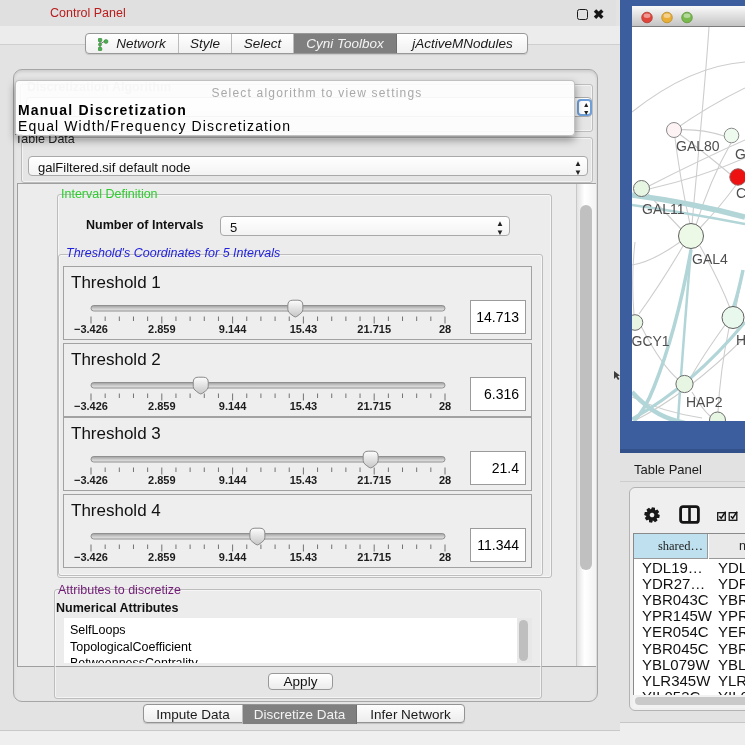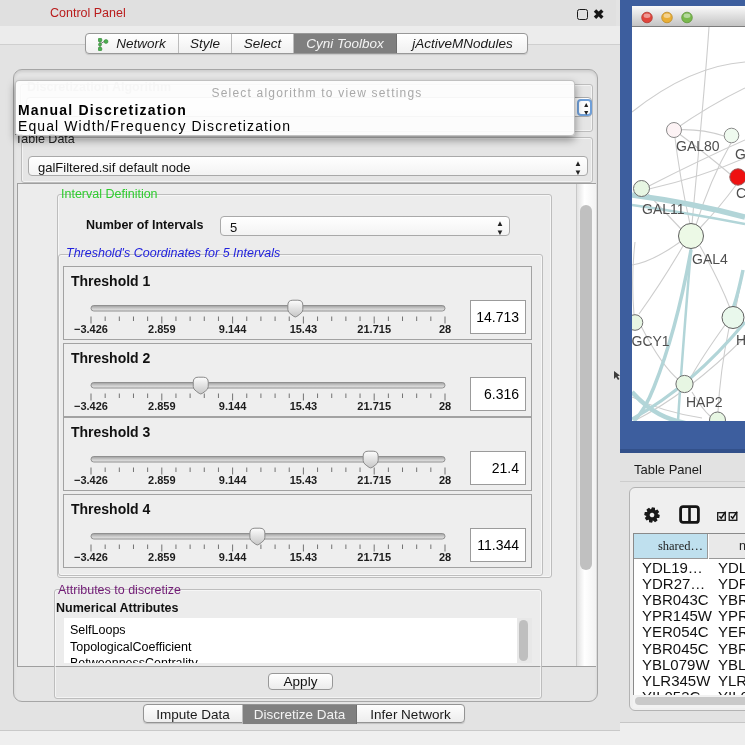--- a/index.html
+++ b/index.html
@@ -32,21 +32,21 @@
 .arrows { position:absolute; right:5px; top:0px; font-size:8px; color:#222; line-height:9px;
   text-align:center; }
 #scrollpane { position:absolute; left:17px; top:183px; width:579px; height:484px;
   border:1px solid #9f9f9f; background:#ececec; }
 #vsb { position:absolute; left:558px; top:0; width:20px; height:482px;
   background:linear-gradient(90deg,#e2e2e2,#ffffff 40%,#f2f2f2); border-left:1px solid #c8c8c8; }
 #vsb .th { position:absolute; left:3px; top:21px; width:12px; height:365px;
   background:#c0c0c0; border-radius:6px; }
 .tbox { position:absolute; left:45px; width:469px; height:74px; background:#eeeeee;
   border:1px solid #a2a2a2; }
-.tlabel { position:absolute; left:7px; top:6px; font-size:14px; font-weight:bold; color:#111;text-align:center; }
+.tlabel { position:absolute; left:7px; top:6px; font-size:17px; font-weight:normal; color:#111;text-align:center; }
 .vbox { position:absolute; left:406px; top:33px; width:56px; height:34px; background:#fff;
   border:1px solid #9b9b9b; font-size:14px; }
 .vbox span { position:absolute; right:6px; top:8px; }
 #popup { position:absolute; left:15px; top:80px; width:560px; height:56px;
   background:rgba(254,254,254,0.90); border:1px solid rgba(120,120,120,0.45); border-radius:4px;
   box-shadow:0 4px 9px rgba(0,0,0,0.40); }
 #netwin { position:absolute; left:620px; top:0; width:125px; height:453px; background:#3d5e9e; }
 #netwin .shade { position:absolute; left:0; bottom:0; width:100%; height:4px; background:#32508a; }
 #nettitle { position:absolute; left:12px; top:6px; width:113px; height:21px;
   background:linear-gradient(#fafafa,#c4c4c4); border-bottom:1px solid #7d7d7d; }

